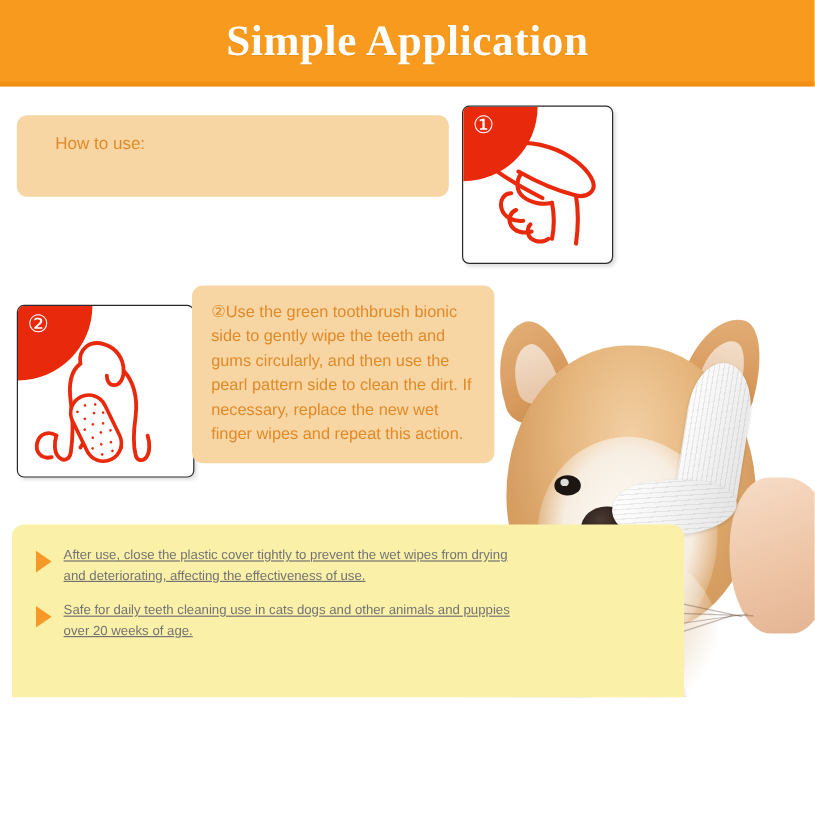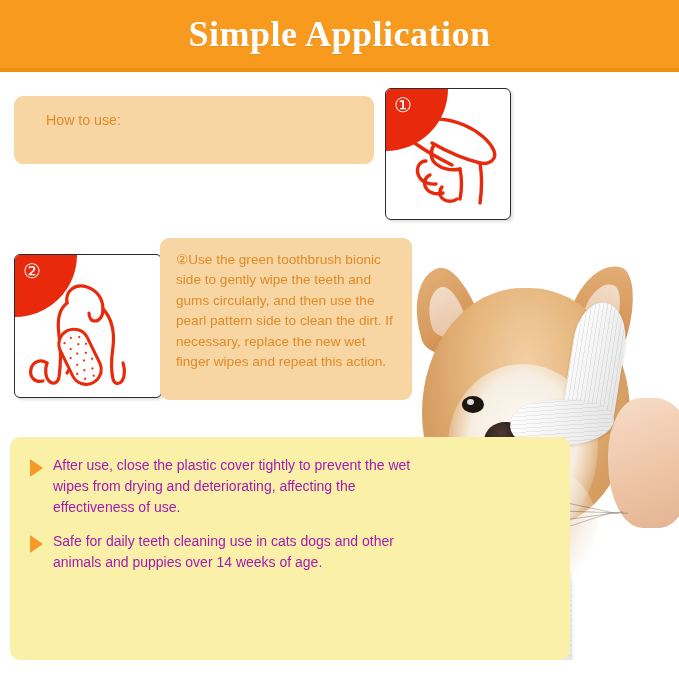--- a/index.html
+++ b/index.html
@@ -3,21 +3,21 @@
 <meta charset="utf-8">
 <style>
   html,body{margin:0;padding:0;}
   body{
     width:679px;height:679px;
     background:#ffffff;
     font-family:"Liberation Sans", sans-serif;
     overflow:hidden;
     position:relative;
   }
-  #stage{position:relative;width:679px;height:660px;overflow:hidden;background:#fff;}
+  #stage{position:relative;width:679px;height:581px;overflow:hidden;background:#fff;}
 
   
   .header{
     position:absolute;left:0;top:0;width:679px;height:72px;
     background:#f79a1e;
   }
   .header:after{
     content:"";position:absolute;left:0;bottom:0;width:100%;height:4px;
     background:#ef8f14;
   }
@@ -212,21 +212,21 @@
   
   .peach-box{
     position:absolute;
     background:#f7d6a4;
     border-radius:9px;
     color:#e08a28;
     font-size:14.2px;
     line-height:1.52;
   }
   #box-howto{left:14px;top:96px;width:360px;padding:14px 16px 16px 16px;box-sizing:border-box;}
-  #box-step2{left:160px;top:238px;width:252px;padding:12px 14px 28px 16px;box-sizing:border-box;font-size:13.6px;line-height:1.5;}
+  #box-step2{left:160px;top:238px;width:252px;padding:12px 14px 14px 16px;box-sizing:border-box;font-size:13.6px;line-height:1.5;}
   .howto-head{margin:0 0 16px 16px;}
   .howto-body{margin:0;}
   .step2-body{margin:0;}
 
   .ill-panel{
     position:absolute;background:#ffffff;
     border:1.6px solid #2b2b2b;border-radius:6px;overflow:hidden;
     box-shadow:2px 2px 3px rgba(0,0,0,.12);
   }
   #panel1{left:385px;top:88px;width:124px;height:130px;}
@@ -250,21 +250,21 @@
   }
   .tip-row{display:flex;align-items:flex-start;margin-bottom:13px;}
   .tip-row:last-child{margin-bottom:0;}
   .tri{
     flex:0 0 auto;width:0;height:0;margin:4px 10px 0 4px;
     border-left:13px solid #f59a28;
     border-top:9px solid transparent;
     border-bottom:9px solid transparent;
   }
   .tip-text{
-    color:#a21caf;font-size:14px;line-height:1.5;max-width:372px;
+    color:#737373;font-size:11px;line-height:1.5;max-width:372px;text-decoration:underline;
   }
 </style>
 </head>
 <body>
 
 <div id="stage">
 
   <div class="header">
     <div class="header-title">Simple Application</div>
   </div>
@@ -405,17 +405,17 @@
     <p class="step2-body">②Use the green toothbrush bionic side to gently wipe the teeth and gums circularly, and then use the pearl pattern side to clean the dirt. If necessary, replace the new wet finger wipes and repeat this action.</p>
   </div>
 
   <div class="tips">
     <div class="tip-row">
       <div class="tri"></div>
       <div class="tip-text">After use, close the plastic cover tightly to prevent the wet wipes from drying and deteriorating, affecting the effectiveness of use.</div>
     </div>
     <div class="tip-row">
       <div class="tri"></div>
-      <div class="tip-text"> Safe for daily teeth cleaning use in cats dogs and other animals and puppies over 14 weeks of age.</div>
+      <div class="tip-text"> Safe for daily teeth cleaning use in cats dogs and other animals and puppies over 20 weeks of age.</div>
     </div>
   </div>
 
 </div>
 
 </body></html>

